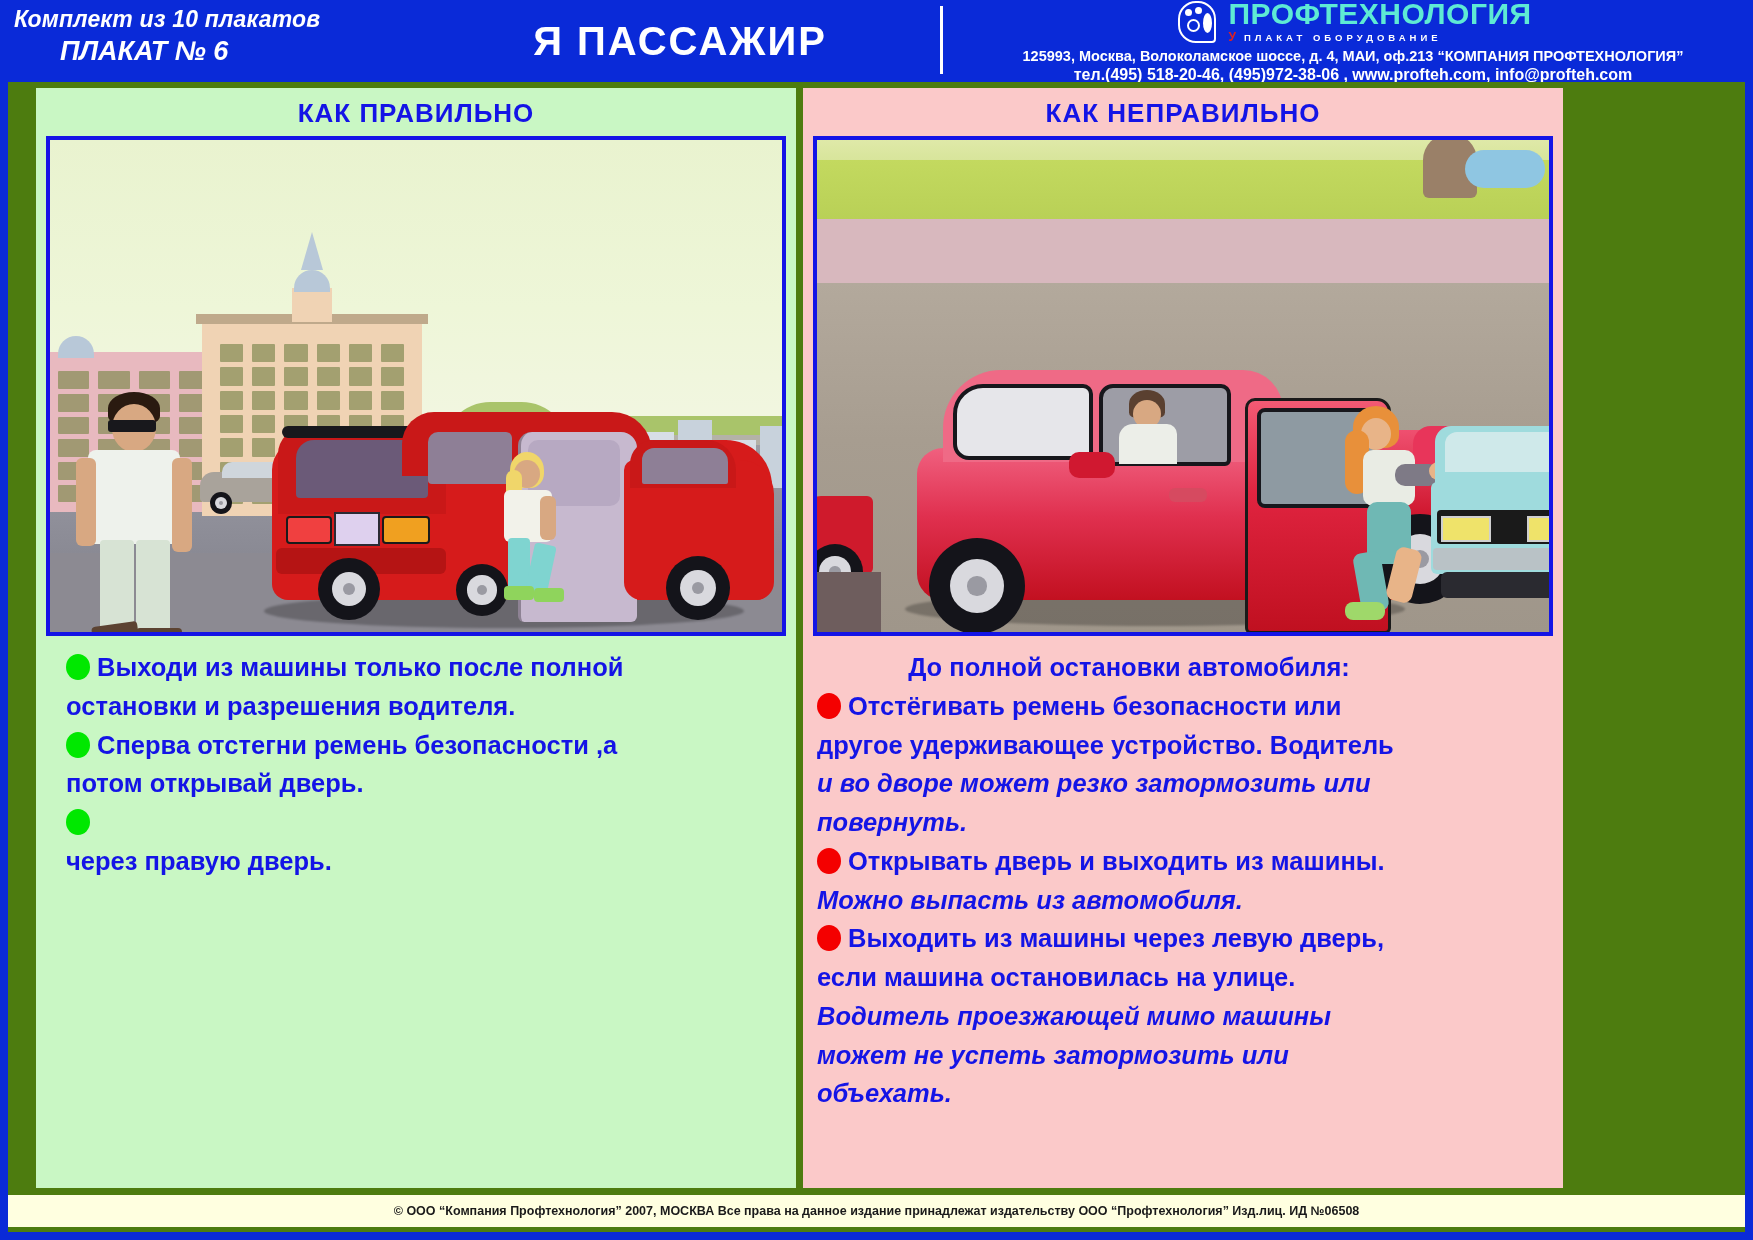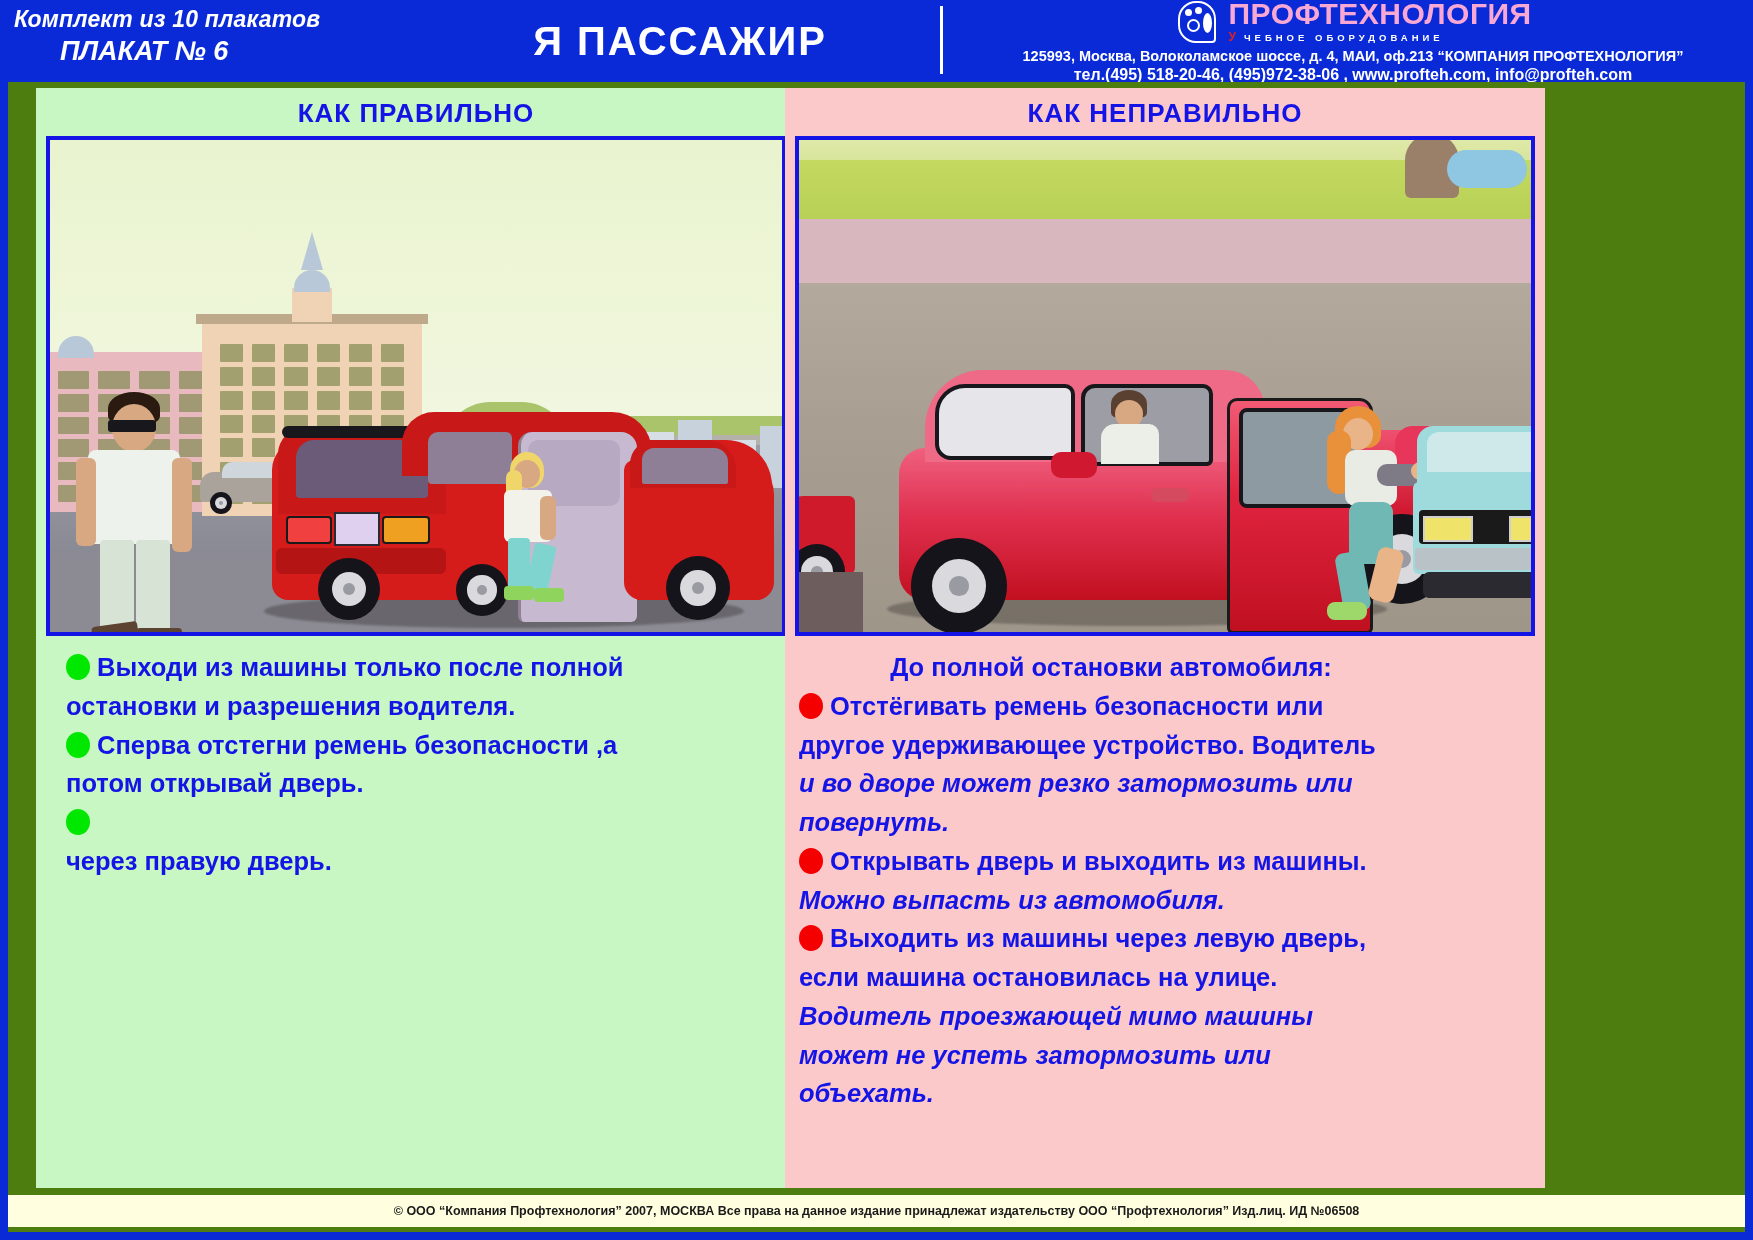--- a/index.html
+++ b/index.html
@@ -65,21 +65,21 @@
     background: #ffffff;
   }
   .logo-mark .d1 { left: 11px; top: 10px; }
   .logo-mark .d2 { left: 21px; top: 8px; }
   .logo-mark .d3 { left: 29px; top: 14px; width: 9px; height: 20px; border-radius: 50% 50% 50% 50%; }
   .logo-mark .ring {
     position: absolute; left: 13px; top: 20px; width: 13px; height: 13px;
     border: 2px solid #ffffff; border-radius: 50%; box-sizing: border-box;
   }
   .logo-word {
-    color: #f9a8d4; font-size: 30px; font-weight: bold;
+    color: #5eead4; font-size: 30px; font-weight: bold;
     letter-spacing: .5px; line-height: 1; white-space: nowrap;
   }
   .logo-sub {
     color: #ffffff; font-size: 9.5px; font-weight: bold;
     letter-spacing: 4px; margin-top: 1px; white-space: nowrap;
     display: flex; align-items: center; gap: 4px;
   }
   .logo-sub .redy { color: #e02020; font-size: 12px; }
   .addr1, .addr2 {
     color: #ffffff; font-weight: bold; white-space: nowrap;
@@ -92,21 +92,21 @@
     position: absolute; left: 8px; top: 82px;
     width: 1737px; height: 1150px;
     background: #4d7c0f;
   }
 
   .col {
     position: absolute; top: 6px; width: 760px; height: 1100px;
     box-sizing: border-box;
   }
   .col-left  { left: 28px;  background: #c9f7c4; }
-  .col-right { left: 777px; background: #fbc9c9; }
+  .col-right { left: 795px; background: #fbc9c9; }
 
   .col-heading {
     text-align: center; color: #1414e6;
     font-size: 26px; font-weight: bold;
     letter-spacing: 1px; padding-top: 10px;
     white-space: nowrap;
   }
 
   .illus {
     position: absolute; left: 10px; top: 48px;
@@ -241,21 +241,21 @@
         <div class="shield"></div>
         <div class="dot d1"></div>
         <div class="dot d2"></div>
         <div class="dot d3"></div>
         <div class="ring"></div>
       </div>
       <div>
         <div class="logo-word">ПРОФТЕХНОЛОГИЯ</div>
         <div class="logo-sub">
           <span class="redy">У</span>
-          <span>ЧЕБНОЕ     ОБОРУДОВАНИЕ</span>
+          <span>ПЛАКАТ     ОБОРУДОВАНИЕ</span>
         </div>
       </div>
     </div>
     <div class="addr1">125993, Москва, Волоколамское шоссе, д. 4, МАИ,  оф.213    “КОМПАНИЯ ПРОФТЕХНОЛОГИЯ”</div>
     <div class="addr2">тел.(495) 518-20-46, (495)972-38-06 ,   www.profteh.com, info@profteh.com</div>
   </div>
 </div>
 
 <div class="poster">
 

